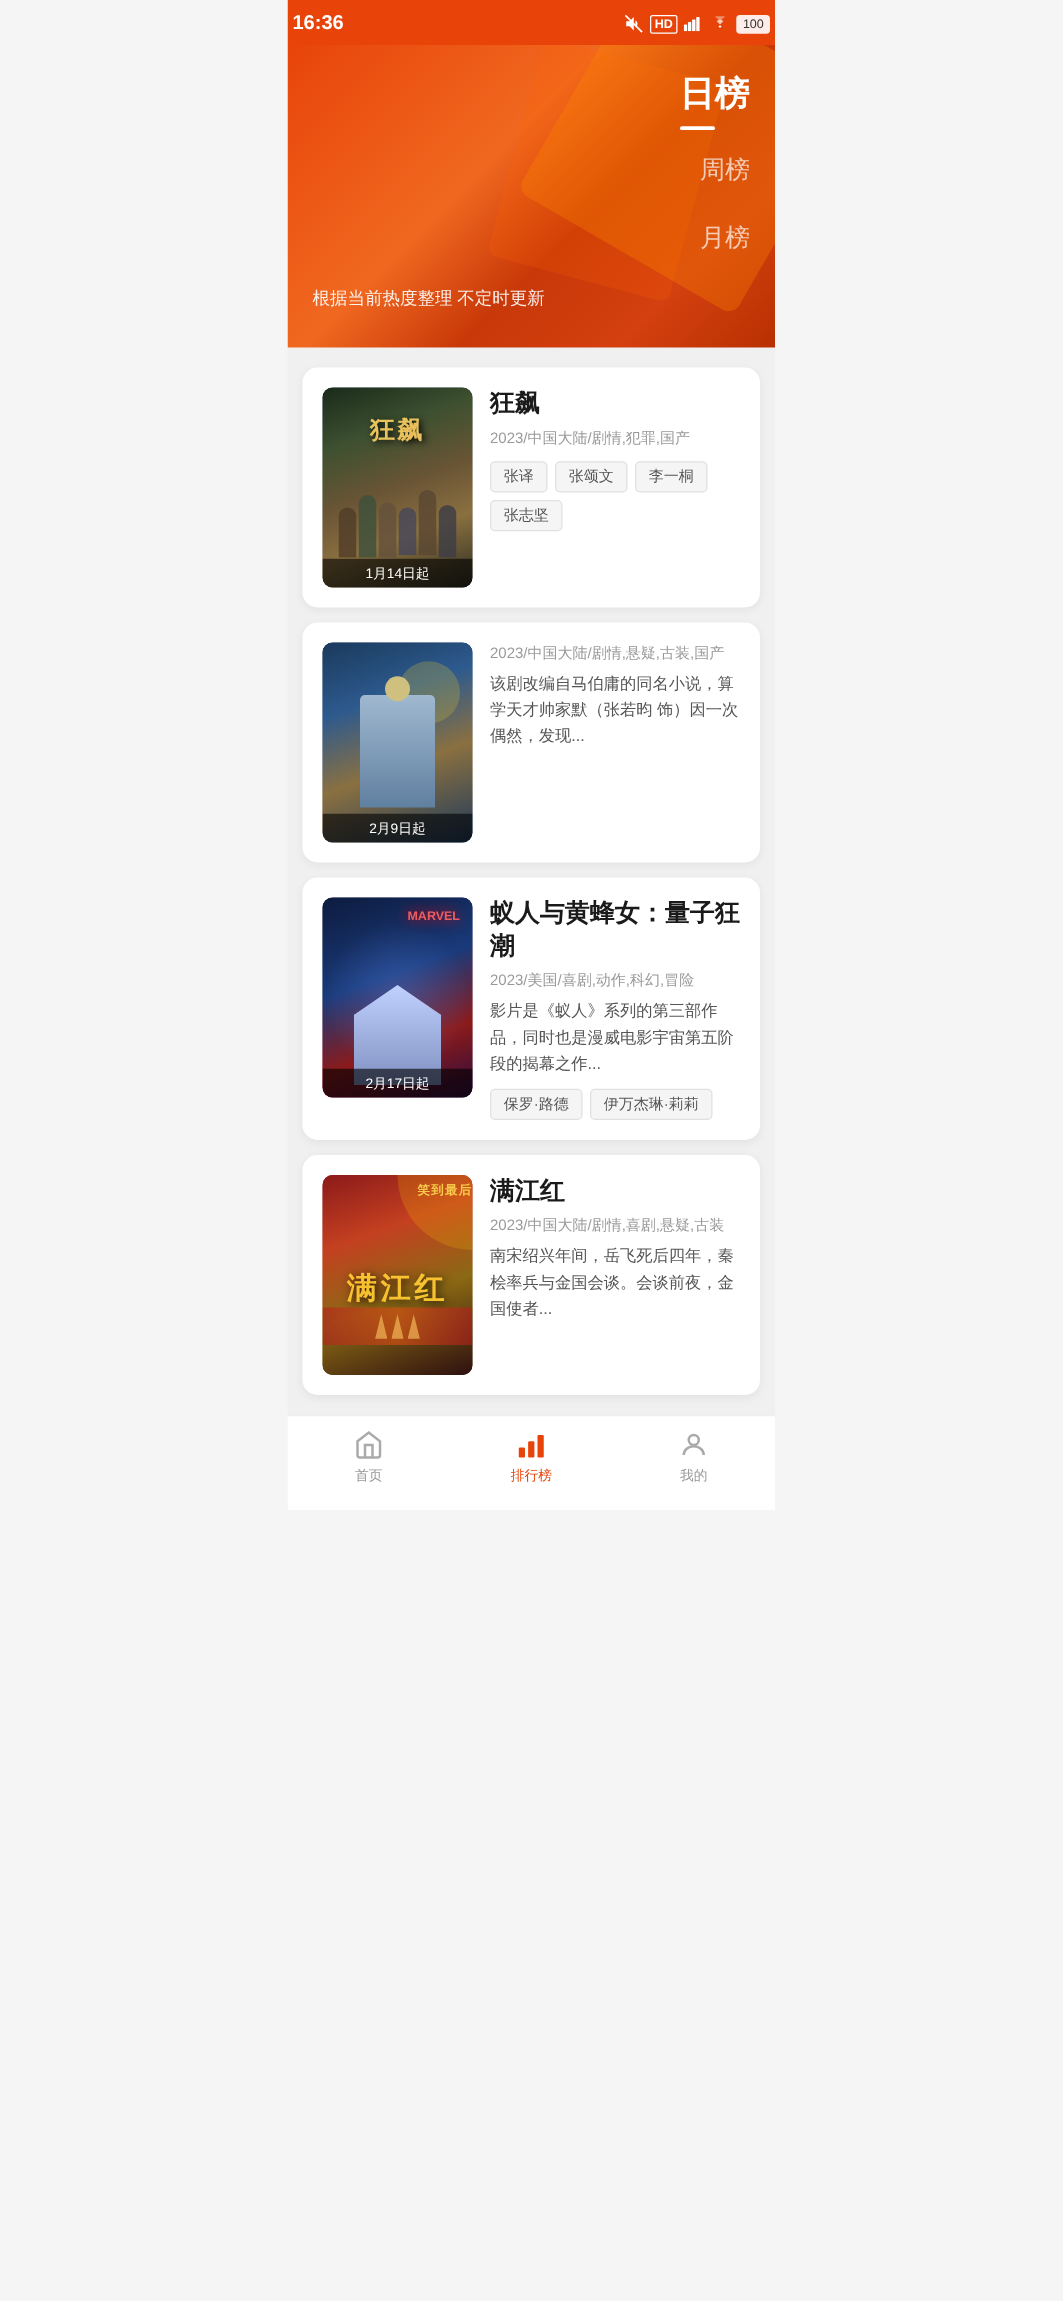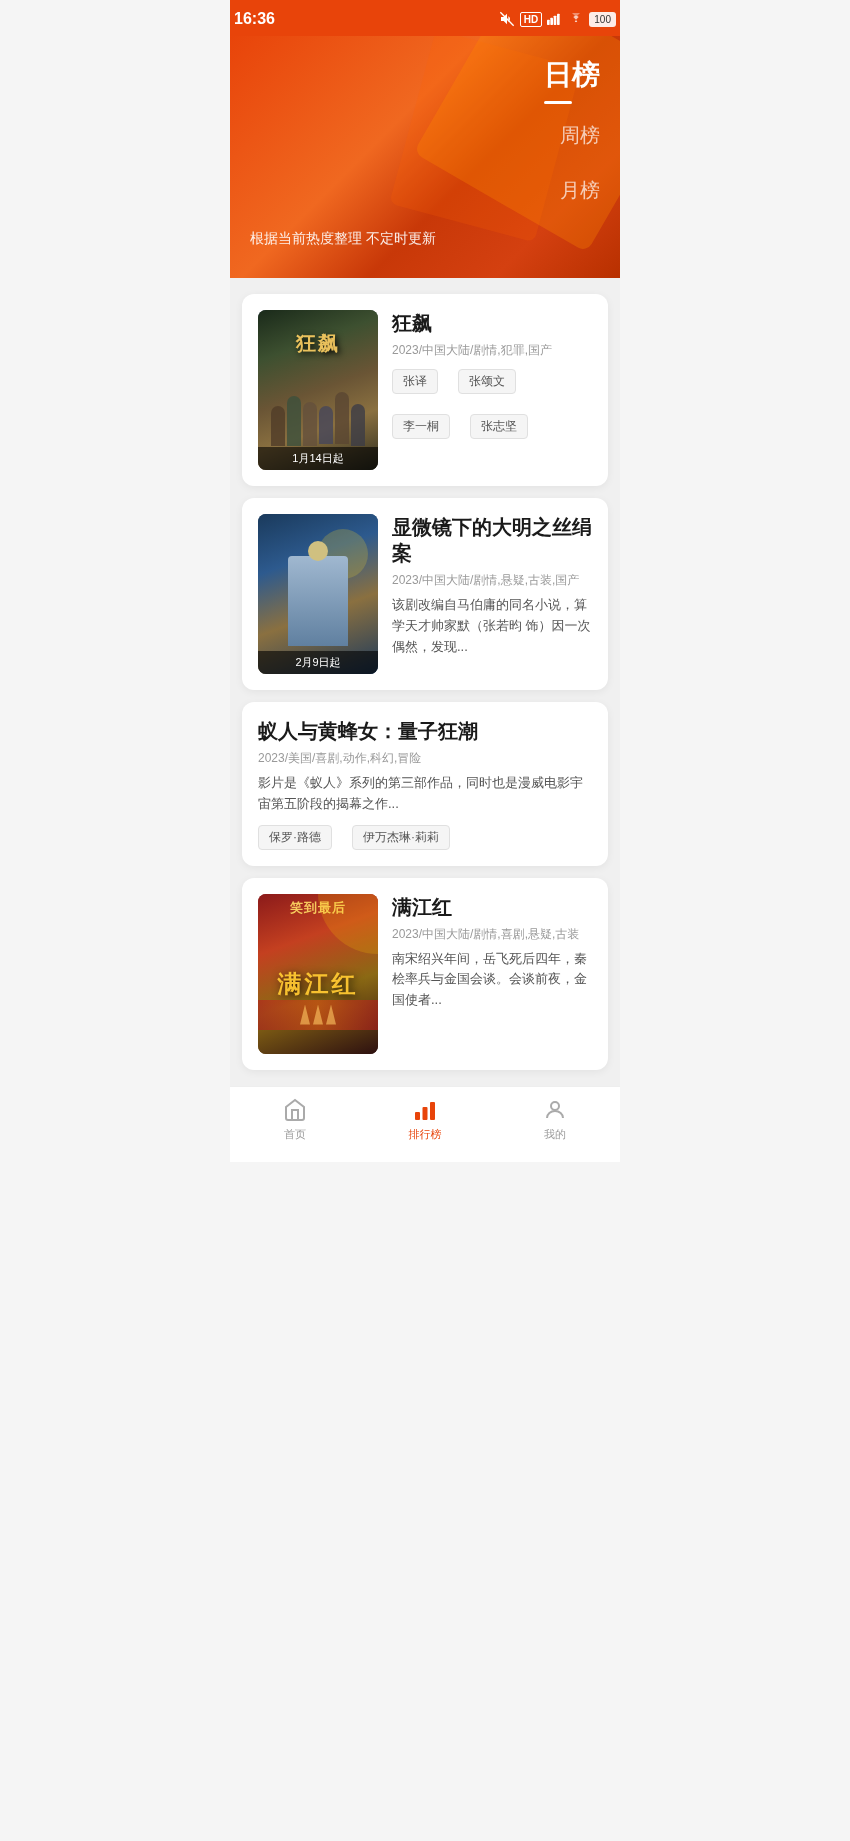--- a/index.html
+++ b/index.html
@@ -184,21 +184,21 @@
       line-height: 1.6;
       display: -webkit-box;
       -webkit-line-clamp: 3;
       -webkit-box-orient: vertical;
       overflow: hidden;
     }
 
     .movie-tags {
       display: flex;
       flex-wrap: wrap;
-      gap: 20px;
+      gap: 6px;
       margin-top: 4px;
     }
 
     .tag {
       background: #f5f5f5;
       border: 1px solid #e0e0e0;
       border-radius: 4px;
       padding: 3px 10px;
       font-size: 12px;
       color: #555;
@@ -317,42 +317,49 @@
     <div class="movie-poster poster-2">
       <div style="width:100%;height:100%;background:linear-gradient(160deg,#1a3a5c 0%,#2d5a8e 30%,#8a7040 60%,#1e3a5c 100%);display:flex;align-items:flex-end;justify-content:center;padding-bottom:28px;position:relative;">
         <div style="position:absolute;top:15px;right:10px;width:50px;height:50px;background:rgba(200,180,60,0.3);border-radius:50%;"></div>
         <div style="width:60px;height:90px;background:linear-gradient(180deg,#a0b8d0,#6080a0);border-radius:4px 4px 0 0;position:relative;">
           <div style="position:absolute;top:-15px;left:50%;transform:translateX(-50%);width:20px;height:20px;background:#d0c080;border-radius:50%;"></div>
         </div>
       </div>
       <div class="poster-date">2月9日起</div>
     </div>
     <div class="movie-info">
-      <div class="movie-title">显微镜下的大明之丝绢案</div>
       <div class="movie-meta">2023/中国大陆/剧情,悬疑,古装,国产</div>
       <div class="movie-desc">该剧改编自马伯庸的同名小说，算学天才帅家默（张若昀 饰）因一次偶然，发现...</div>
     </div>
   </div>
 
   <div class="movie-card">
+    <div class="movie-poster poster-3">
+      <div style="width:100%;height:100%;background:linear-gradient(160deg,#0d1b3e 0%,#1a3a7a 40%,#8b1a1a 70%,#2d0d3e 100%);display:flex;align-items:center;justify-content:center;position:relative;overflow:hidden;">
+        <div style="position:absolute;top:0;left:0;right:0;bottom:0;background:radial-gradient(circle at 50% 50%,rgba(100,150,255,0.3),transparent 60%);"></div>
+        <div style="position:absolute;bottom:10px;left:50%;transform:translateX(-50%);width:70px;height:80px;background:linear-gradient(180deg,#c0d0ff,#8090c0);clip-path:polygon(50% 0%,100% 30%,100% 100%,0% 100%,0% 30%);"></div>
+        <div style="position:absolute;top:10px;right:10px;font-size:10px;color:rgba(255,100,100,0.9);font-weight:700;text-shadow:0 0 10px red;">MARVEL</div>
+      </div>
+      <div class="poster-date">2月17日起</div>
+    </div>
     <div class="movie-info">
       <div class="movie-title">蚁人与黄蜂女：量子狂潮</div>
       <div class="movie-meta">2023/美国/喜剧,动作,科幻,冒险</div>
       <div class="movie-desc">影片是《蚁人》系列的第三部作品，同时也是漫威电影宇宙第五阶段的揭幕之作...</div>
       <div class="movie-tags">
         <span class="tag">保罗·路德</span>
         <span class="tag">伊万杰琳·莉莉</span>
       </div>
     </div>
   </div>
 
   <div class="movie-card">
     <div class="movie-poster poster-4">
       <div style="width:100%;height:100%;background:linear-gradient(160deg,#8b1a1a 0%,#c44020 30%,#8b6914 60%,#2d1010 100%);display:flex;align-items:center;justify-content:center;position:relative;overflow:hidden;">
-        <div style="position:absolute;top:5px;left:0;right:0;text-align:center;font-size:13px;color:rgba(255,220,100,0.9);font-weight:700;letter-spacing:1px;">笑到最后</div>
+        <div style="position:absolute;top:5px;left:0;right:0;text-align:right;font-size:10px;color:rgba(255,220,100,0.9);font-weight:700;letter-spacing:1px;">笑到最后</div>
         <div style="position:absolute;top:0;right:0;width:60px;height:60px;background:rgba(255,200,0,0.2);border-radius:0 0 0 60px;"></div>
         <div style="font-size:24px;font-weight:900;color:rgba(255,200,50,0.95);text-shadow:2px 2px 8px rgba(0,0,0,0.8);letter-spacing:3px;margin-top:20px;">满江红</div>
         <div style="position:absolute;bottom:24px;left:0;right:0;height:30px;background:linear-gradient(90deg,rgba(180,30,30,0.6),rgba(220,80,20,0.6),rgba(180,30,30,0.6));display:flex;align-items:center;justify-content:center;">
           <div style="display:flex;gap:3px;">
             <div style="width:10px;height:20px;background:rgba(255,200,100,0.6);clip-path:polygon(50% 0%,100% 100%,0% 100%);"></div>
             <div style="width:10px;height:20px;background:rgba(255,200,100,0.6);clip-path:polygon(50% 0%,100% 100%,0% 100%);"></div>
             <div style="width:10px;height:20px;background:rgba(255,200,100,0.6);clip-path:polygon(50% 0%,100% 100%,0% 100%);"></div>
           </div>
         </div>
       </div>

